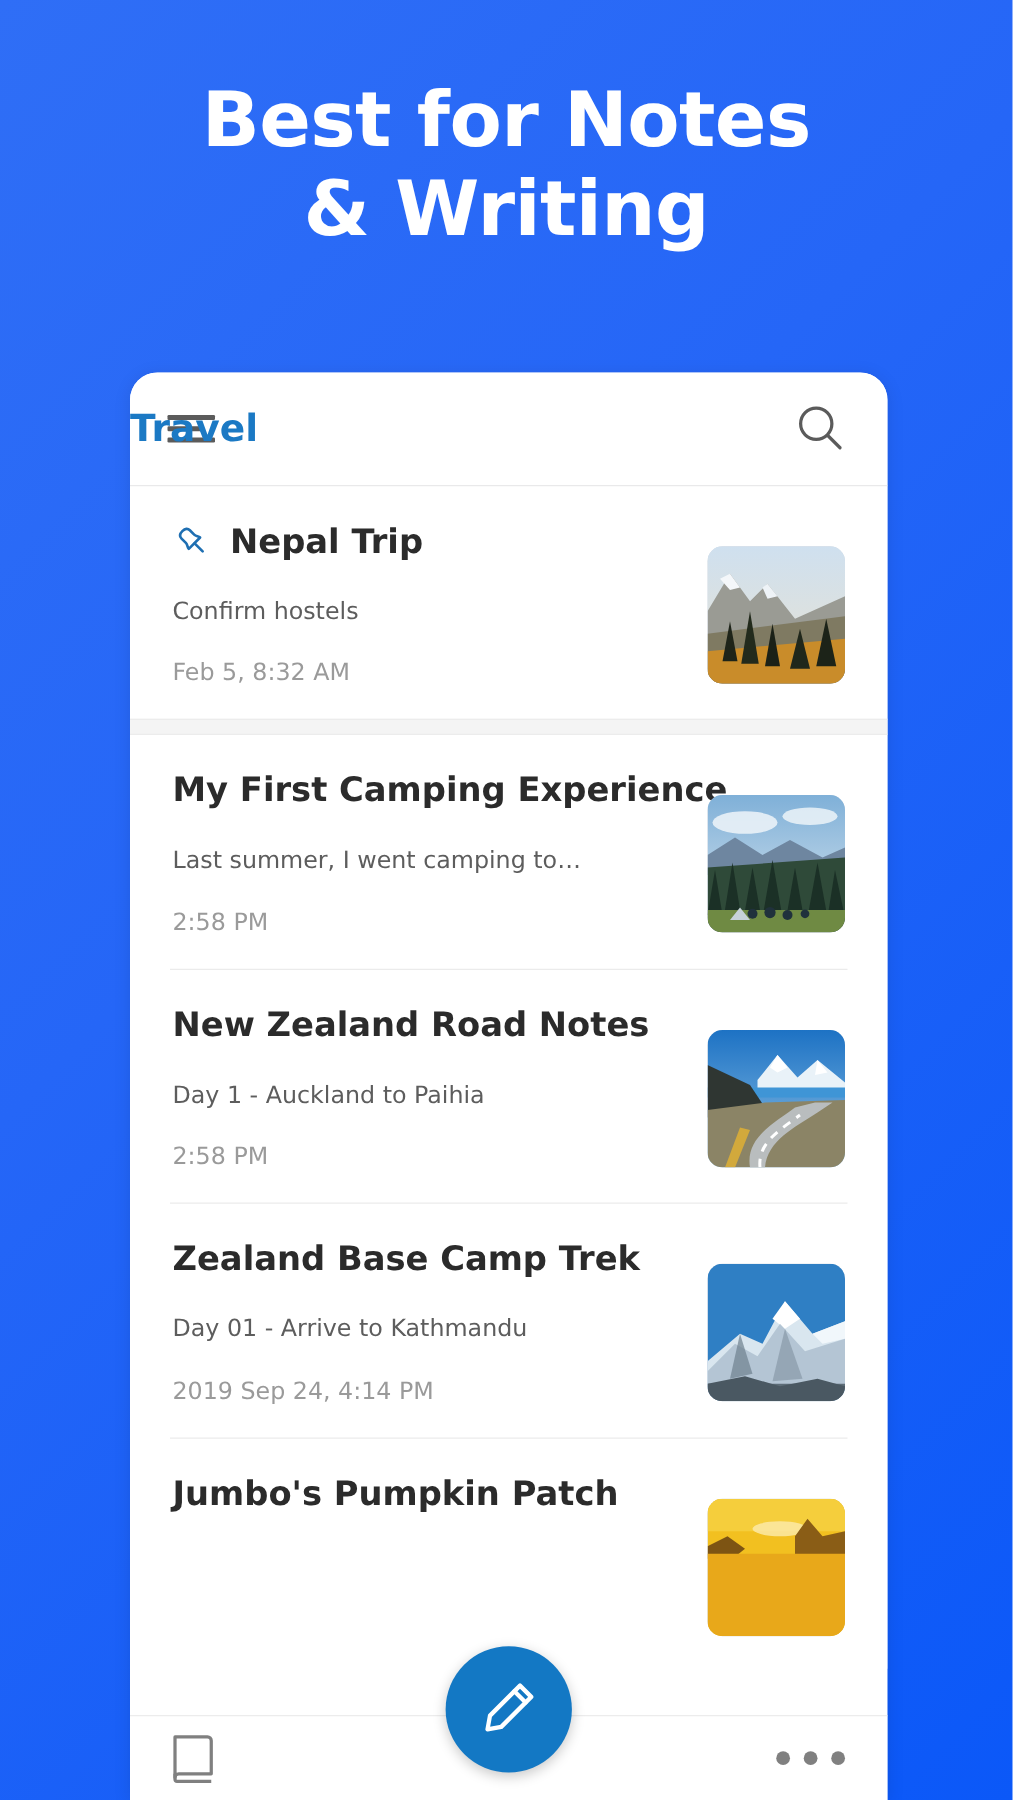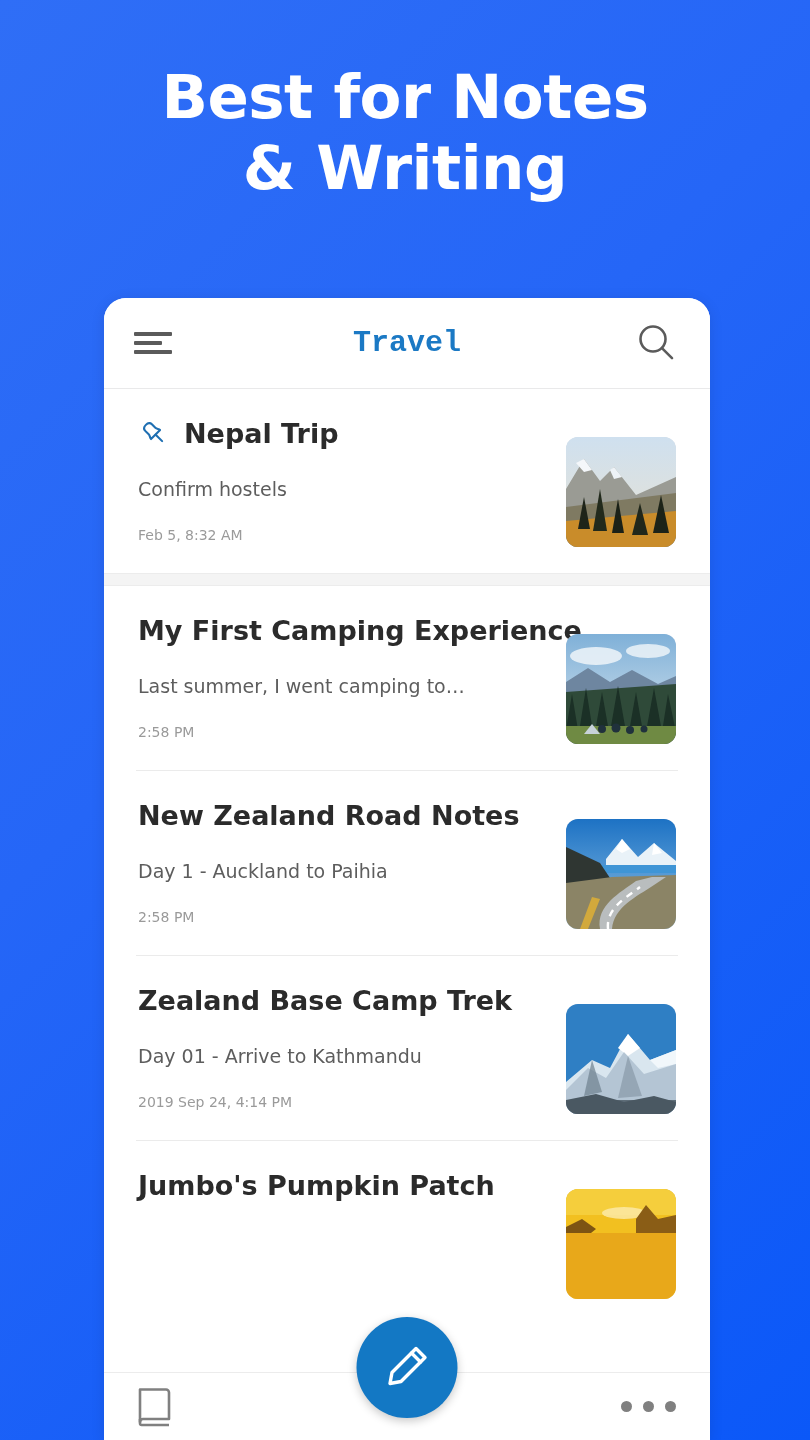--- a/index.html
+++ b/index.html
@@ -59,26 +59,25 @@
     padding: 4px 0;
   }
   .hamburger i { display: block; height: 4px; background: #5b5b5b; border-radius: 1px; }
   .hamburger i:nth-child(1) { width: 38px; }
   .hamburger i:nth-child(2) { width: 28px; }
   .hamburger i:nth-child(3) { width: 38px; }
 
   .appbar-title {
     position: absolute;
     left: 0; right: 0;
-    text-align: center;
+    text-align: left;
     font-size: 30px;
     font-weight: 600;
     color: #1b79c4;
     pointer-events: none;
-    font-family: Liberation Mono, monospace;
   }
   .search-icon { width: 44px; height: 44px; cursor: pointer; position: relative; z-index: 2; }
 
   
   .list { background: #fff; }
   .note {
     display: flex;
     align-items: flex-start;
     padding: 28px 34px 26px 34px;
     position: relative;
@@ -95,21 +94,21 @@
   }
   .note-body {
     font-size: 19px;
     color: #5d5d5d;
     margin-top: 26px;
     line-height: 1.3;
     white-space: nowrap;
     overflow: hidden;
   }
   .note-time {
-    font-size: 14px;
+    font-size: 19px;
     color: #9a9a9a;
     margin-top: 26px;
   }
   .thumb {
     width: 110px; height: 110px;
     border-radius: 12px;
     flex: none;
     margin-top: 20px;
     overflow: hidden;
     background: #cfd8e2;

